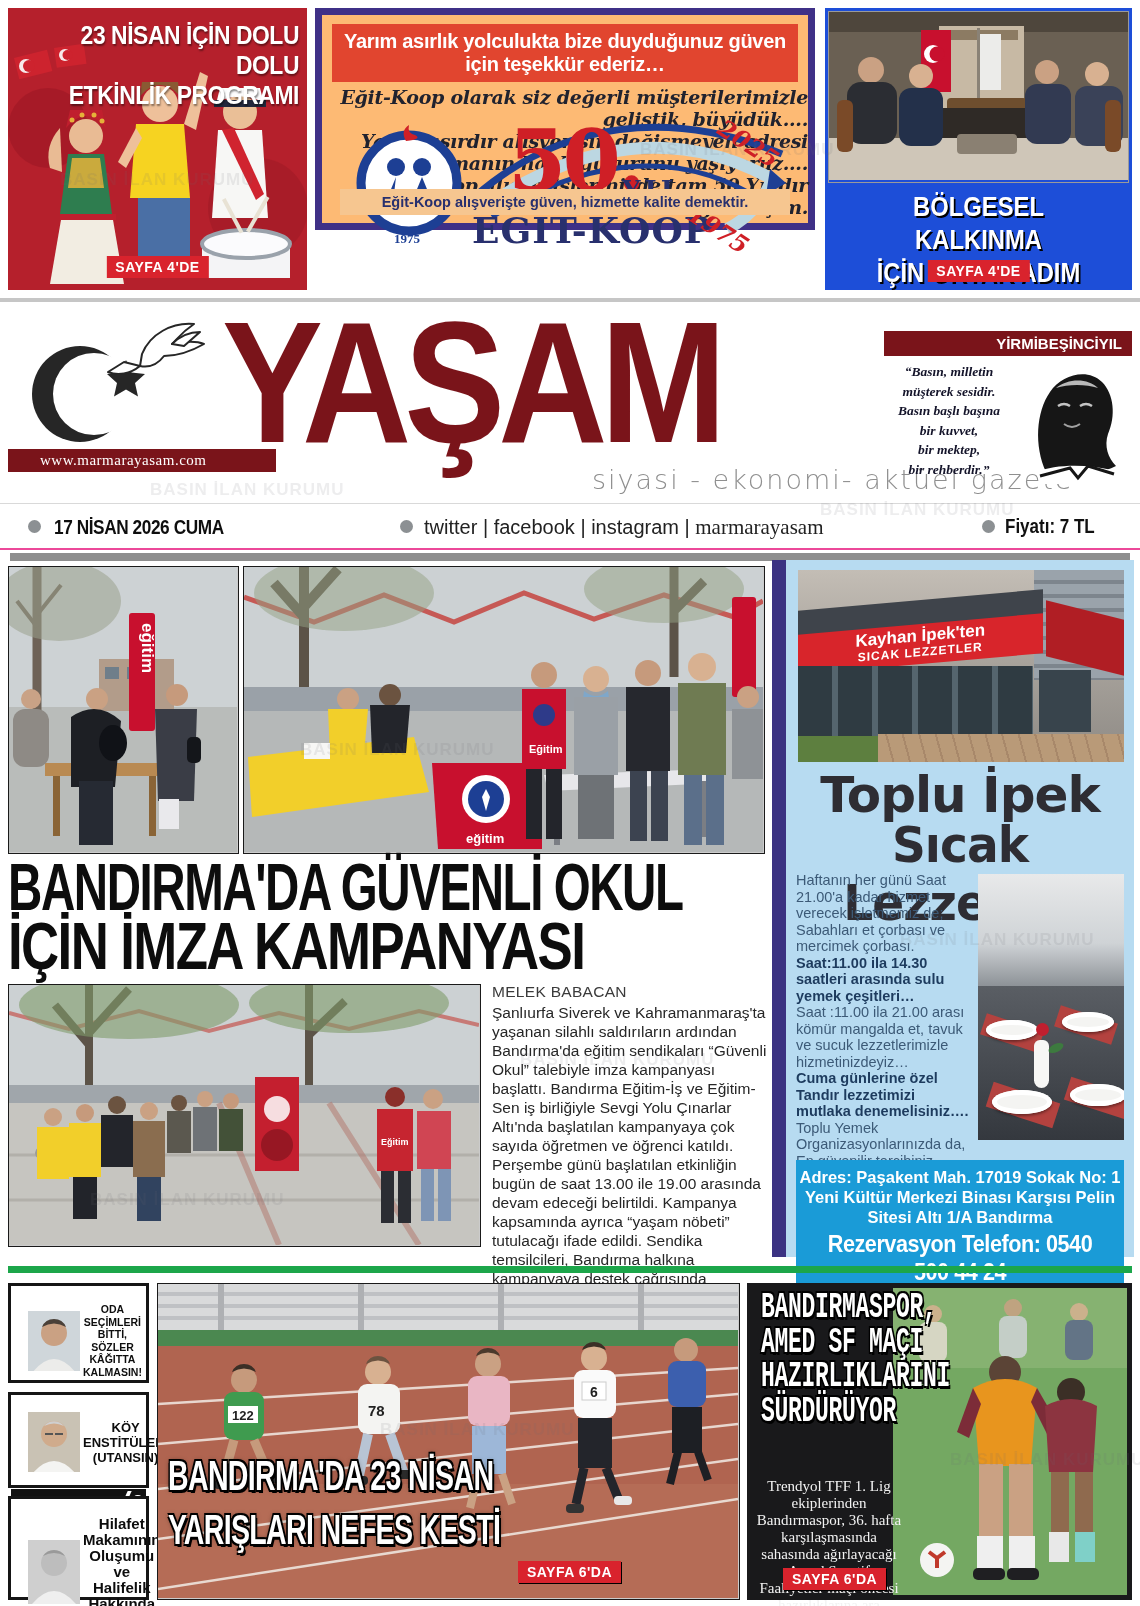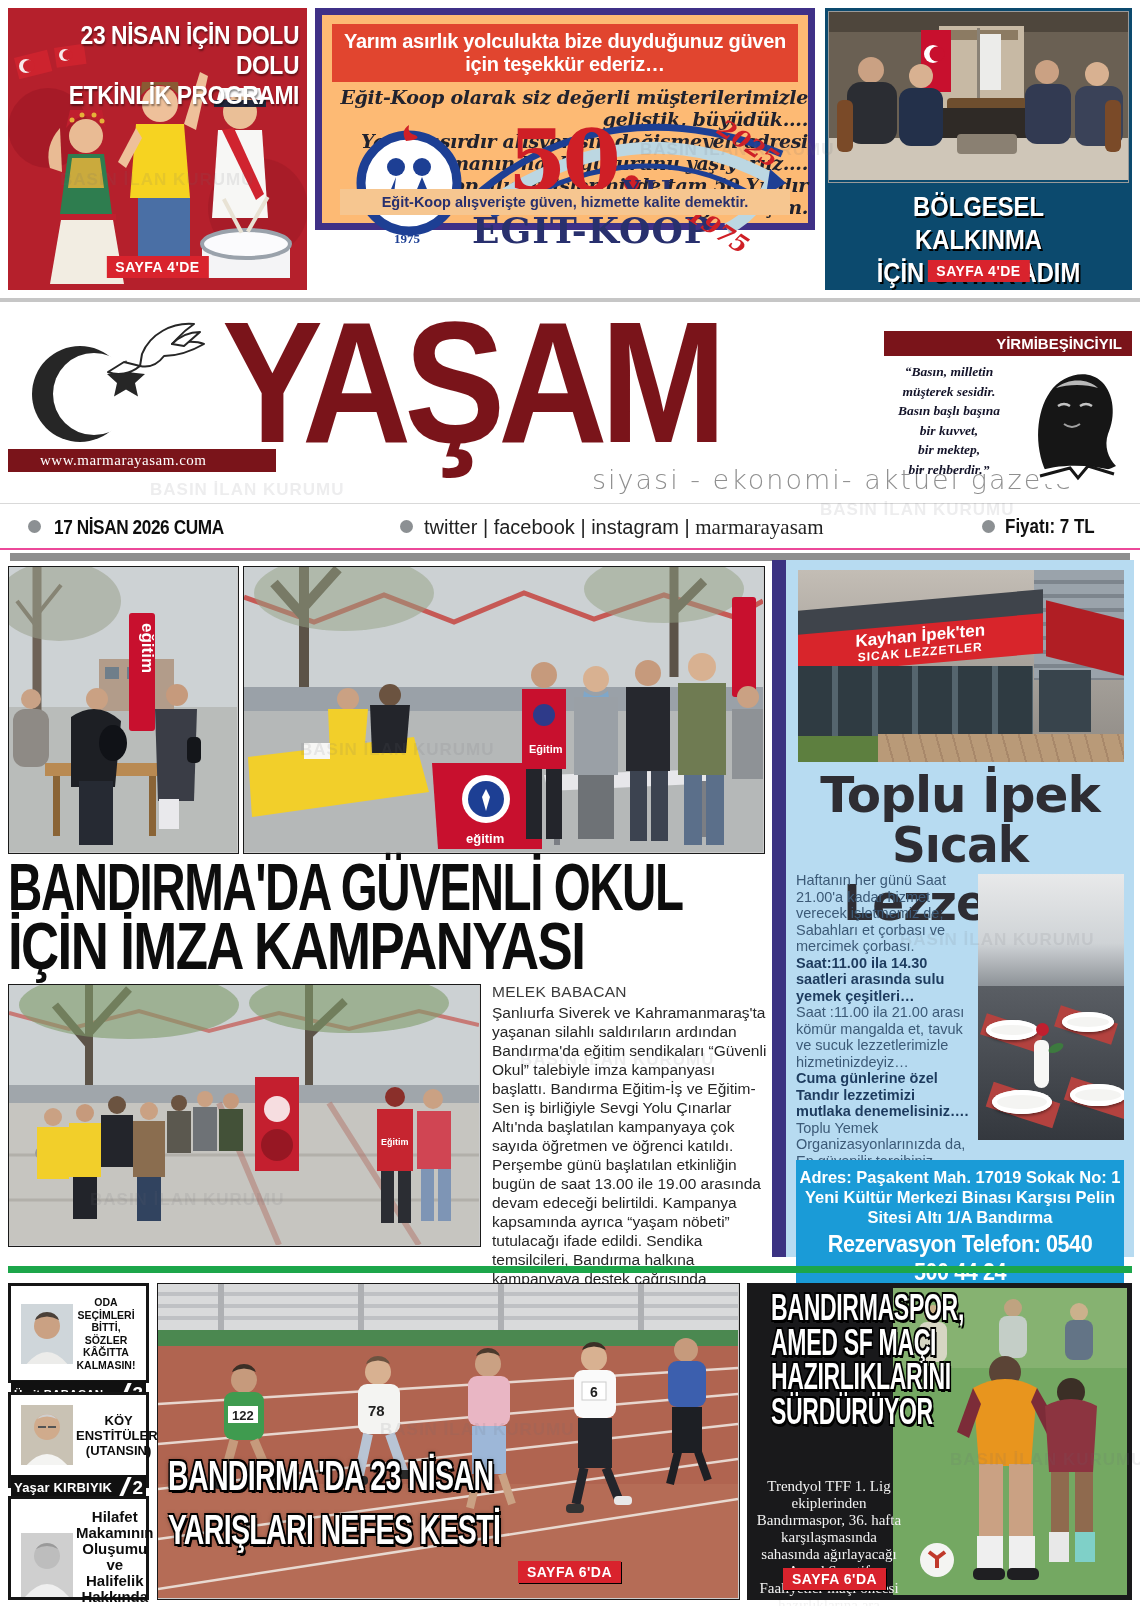--- a/index.html
+++ b/index.html
@@ -24,21 +24,21 @@
               font-weight:bold;font-size:20px;padding:6px 2px;letter-spacing:-.3px;}
   .ad2-line{font-family:"DejaVu Serif","Liberation Serif",serif;font-weight:bold;font-style:italic;
             color:#20222e;text-align:right;font-size:19px;line-height:22px;letter-spacing:-.3px;}
   .ad2-logo{position:absolute;left:0;top:108px;width:486px;height:130px;}
   .big50{position:absolute;left:186px;top:-4px;font:bold 84px/1 "DejaVu Serif",serif;color:#cf1f26;letter-spacing:-4px;}
   .yil{position:absolute;left:300px;top:52px;font:bold 26px "DejaVu Serif",serif;color:#28306e;letter-spacing:4px;text-align:center;}
   .ekoop{position:absolute;left:150px;top:86px;font:bold 36px "DejaVu Serif",serif;color:#28306e;letter-spacing:1px;}
   .yr{position:absolute;font:bold italic 24px "DejaVu Serif",serif;color:#cf1f26;}
   .ad2-footer{position:absolute;left:18px;right:18px;bottom:8px;background:#f6c690;color:#28306e;
               text-align:center;font-weight:bold;font-size:14.5px;padding:5px 0;}
-  .ad3{left:825px;top:8px;width:307px;height:282px;background:#0c4a6e;}
+  .ad3{left:825px;top:8px;width:307px;height:282px;background:#1d4ed8;}
   .ad3-photo{position:absolute;left:3px;top:3px;width:301px;height:172px;border:1px solid #9a9a9a;box-sizing:border-box;}
   .ad3-head{position:absolute;left:0;right:0;top:182px;text-align:center;color:#fff;font-weight:bold;
             font-size:28px;line-height:33px;transform:scaleX(.85);transform-origin:50% 0;
             text-shadow:2px 2px 0 #000;}
   .ad3 .badge{position:absolute;left:50%;transform:translateX(-50%);bottom:8px;}
   
   .div-gray{left:0;top:298px;width:1140px;height:4px;background:#c6c6c6;}
   .mh-title{left:222px;top:296px;font-weight:bold;font-size:172px;line-height:1;color:#7a141a;
             letter-spacing:-8px;transform:scaleX(.88);transform-origin:0 0;}
   .mh-urlbar{left:8px;top:449px;width:268px;height:23px;background:#7a141a;color:#fff;
@@ -97,36 +97,36 @@
   .ki-vase{position:absolute;left:56px;bottom:52px;width:15px;height:48px;background:#f7f7f5;border-radius:7px 7px 9px 9px;}
   .ki-rose{position:absolute;left:58px;bottom:104px;width:13px;height:13px;border-radius:50%;background:#c01f2e;}
   .ki-leaf{position:absolute;left:70px;bottom:88px;width:16px;height:8px;border-radius:50%;background:#3d7a3f;transform:rotate(-25deg);}
   .kay-addr{position:absolute;left:24px;top:600px;width:328px;background:#1a9bd7;text-align:center;
             color:#fff;padding:7px 0 6px 0;}
   .kay-addr .a{font-weight:bold;font-size:16.5px;line-height:20px;}
   .kay-addr .ph{font-weight:bold;font-size:24px;letter-spacing:-.5px;margin-top:3px;transform:scaleX(.9);}
   
   .div-green{left:8px;top:1266px;width:1124px;height:7px;background:#1ca64a;}
   .colbox{position:absolute;left:8px;width:141px;background:#fff;border:3px solid #151515;box-sizing:border-box;}
-  .cb-top{display:flex;padding:10px;gap:3px;align-items:center;}
+  .cb-top{display:flex;padding:17px;gap:3px;align-items:center;}
   .cb-photo{flex:0 0 52px;height:60px;overflow:hidden;}
   .cb-title{flex:1;text-align:center;font-weight:bold;color:#0d0d0d;}
   .cb-bar{background:#111;color:#fff;display:flex;align-items:center;height:25px;padding:0 3px;position:relative;}
   .cb-name{flex:1;font-weight:bold;font-size:11.5px;letter-spacing:.2px;}
   .cb-sub{font-size:6.5px;color:#cccccc;letter-spacing:.4px;}
   .cb-slash{width:4px;height:21px;background:#fff;transform:skewX(-24deg);margin:0 5px 0 2px;}
   .cb-num{font-weight:bold;font-size:19px;}
   .race{left:157px;top:1283px;width:583px;height:317px;}
   .race-hl{position:absolute;left:10px;color:#fff;font-weight:bold;font-size:42px;letter-spacing:-1px;
            white-space:nowrap;transform:scaleX(.68);transform-origin:0 0;
            text-shadow:3px 3px 0 #000,-2px -2px 0 #000,2px -2px 0 #000,-2px 2px 0 #000,0 0 6px rgba(0,0,0,.6);}
   .race .badge{position:absolute;right:118px;bottom:16px;box-shadow:1px 1px 0 #000;}
   .sports{left:747px;top:1283px;width:385px;height:317px;background:#19191b;}
   .sp-photo{position:absolute;left:146px;top:5px;width:234px;height:307px;overflow:hidden;}
-  .sp-hl{position:absolute;left:24px;top:8px;z-index:5;}
+  .sp-hl{position:absolute;left:14px;top:8px;z-index:5;font-family:Liberation Mono, monospace;}
   .sp-hl div{color:#fff;font-weight:bold;font-size:36px;line-height:34.5px;letter-spacing:-.5px;white-space:nowrap;
              transform:scaleX(.64);transform-origin:0 0;
              text-shadow:2.5px 2.5px 0 #000,-2px -2px 0 #000,2px -2px 0 #000,-2px 2px 0 #000;}
   .sp-body{position:absolute;left:8px;top:195px;width:148px;text-align:center;color:#f2f2f2;z-index:5;
            font:15px/17px "Liberation Serif",serif;}
   .sp-badge{position:absolute;left:36px;bottom:10px;z-index:5;box-shadow:1px 1px 0 #000;}
 </style>
 </head>
 <body>
 

